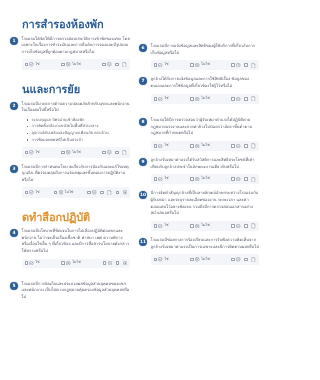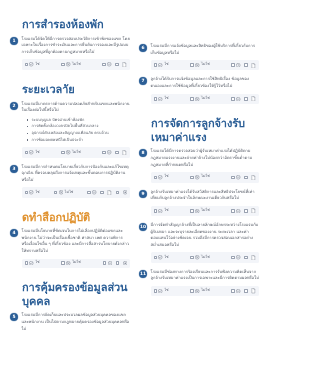--- a/index.html
+++ b/index.html
@@ -208,21 +208,21 @@
             <svg class="doc-ico" viewBox="0 0 14 18">
               <path d="M2 1.2 h7 l3.2 3.2 v12.4 h-10.2 z" fill="#ffffff" stroke="#6b7280" stroke-width="1.3" stroke-linejoin="round"></path>
               <path d="M9 1.2 v3.4 h3.2" fill="none" stroke="#6b7280" stroke-width="1.3"></path>
             </svg>
           </div>
         </div>
       </div>
     </div>
 
     <div class="section-block">
-      <div class="section-heading blue">ระยะเวลาัย</div>
+      <div class="section-heading blue">นและการยัย</div>
 
       <div class="qitem">
         <div class="badge">2</div>
         <div class="qbody">
           <div class="qtext">โรงแรมมีมาตรการด้านความปลอดภัยสำหรับแขกและพนักงาน ในเรื่องต่อไปนี้หรือไม่</div>
           <ul class="bullets">
             <li>ระบบกุญแจ บัตรผ่านเข้าห้องพัก</li>
             <li>การติดตั้งกล้องวงจรปิดในพื้นที่ส่วนกลาง</li>
             <li>อุปกรณ์ดับเพลิงและสัญญาณเตือนภัย ครบถ้วน</li>
             <li>การซ้อมอพยพหนีไฟเป็นประจำ</li>
@@ -347,21 +347,20 @@
             <svg class="oicon" viewBox="0 0 16 16">
               <circle cx="8" cy="8" r="7" fill="none" stroke="#6b7280" stroke-width="1.6"></circle>
               <circle cx="8" cy="8" r="2.6" fill="#6b7280"></circle>
             </svg>
           </div>
         </div>
       </div>
     </div>
 
     <div class="section-block tight">
-      <div class="section-heading blue">การคุ้มครองข้อมูลส่วนบุคคล</div>
 
       <div class="qitem">
         <div class="badge">5</div>
         <div class="qbody">
           <div class="qtext">โรงแรมมีการจัดเก็บและประมวลผลข้อมูลส่วนบุคคลของแขกและพนักงาน เป็นไปตามกฎหมายคุ้มครองข้อมูลส่วนบุคคลหรือไม่</div>
         </div>
       </div>
     </div>
 
   </div>
@@ -445,21 +444,20 @@
             <svg class="doc-ico" viewBox="0 0 14 18">
               <path d="M2 1.2 h7 l3.2 3.2 v12.4 h-10.2 z" fill="#ffffff" stroke="#6b7280" stroke-width="1.3" stroke-linejoin="round"></path>
               <path d="M9 1.2 v3.4 h3.2" fill="none" stroke="#6b7280" stroke-width="1.3"></path>
             </svg>
           </div>
         </div>
       </div>
     </div>
 
     <div class="section-block">
-      <div class="section-heading blue">การจัดการลูกจ้างรับเหมาค่าแรง</div>
 
       <div class="qitem">
         <div class="badge">8</div>
         <div class="qbody">
           <div class="qtext">โรงแรมได้มีการตรวจสอบว่าผู้รับเหมาค่าแรงได้ปฏิบัติตามกฎหมายแรงงานและจ่ายค่าจ้างไม่น้อยกว่าอัตราขั้นต่ำตามกฎหมายที่กำหนดหรือไม่</div>
 
           <div class="answer-row">
             <span class="opt">
               <span class="cb"></span>
               <svg class="oicon" viewBox="0 0 16 16">

